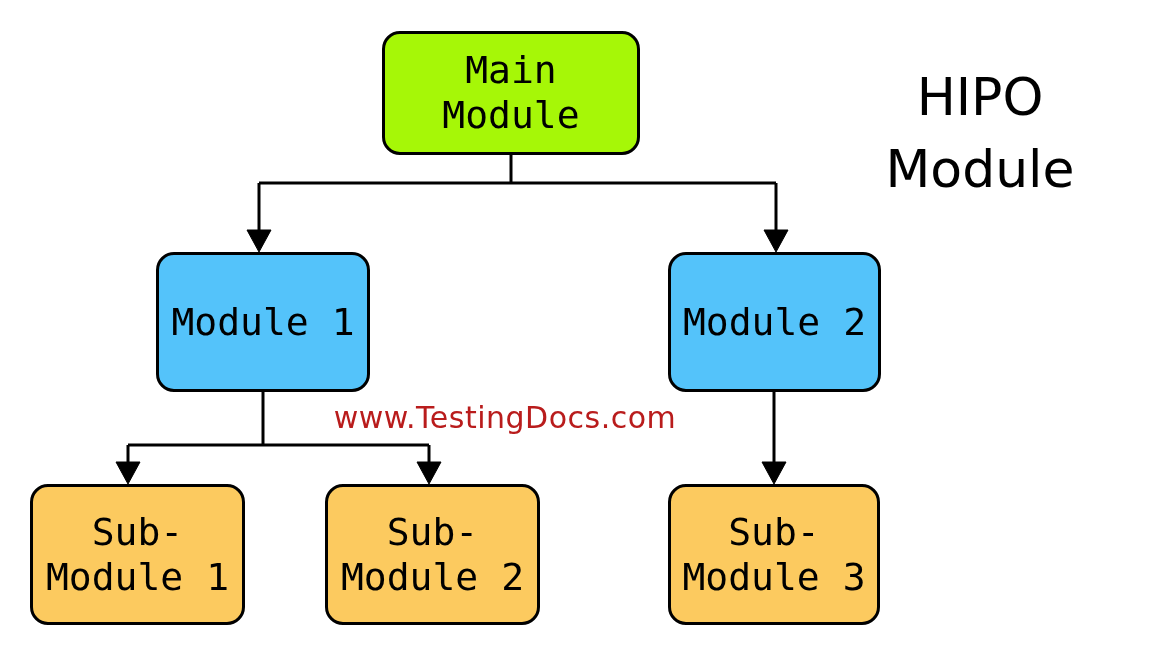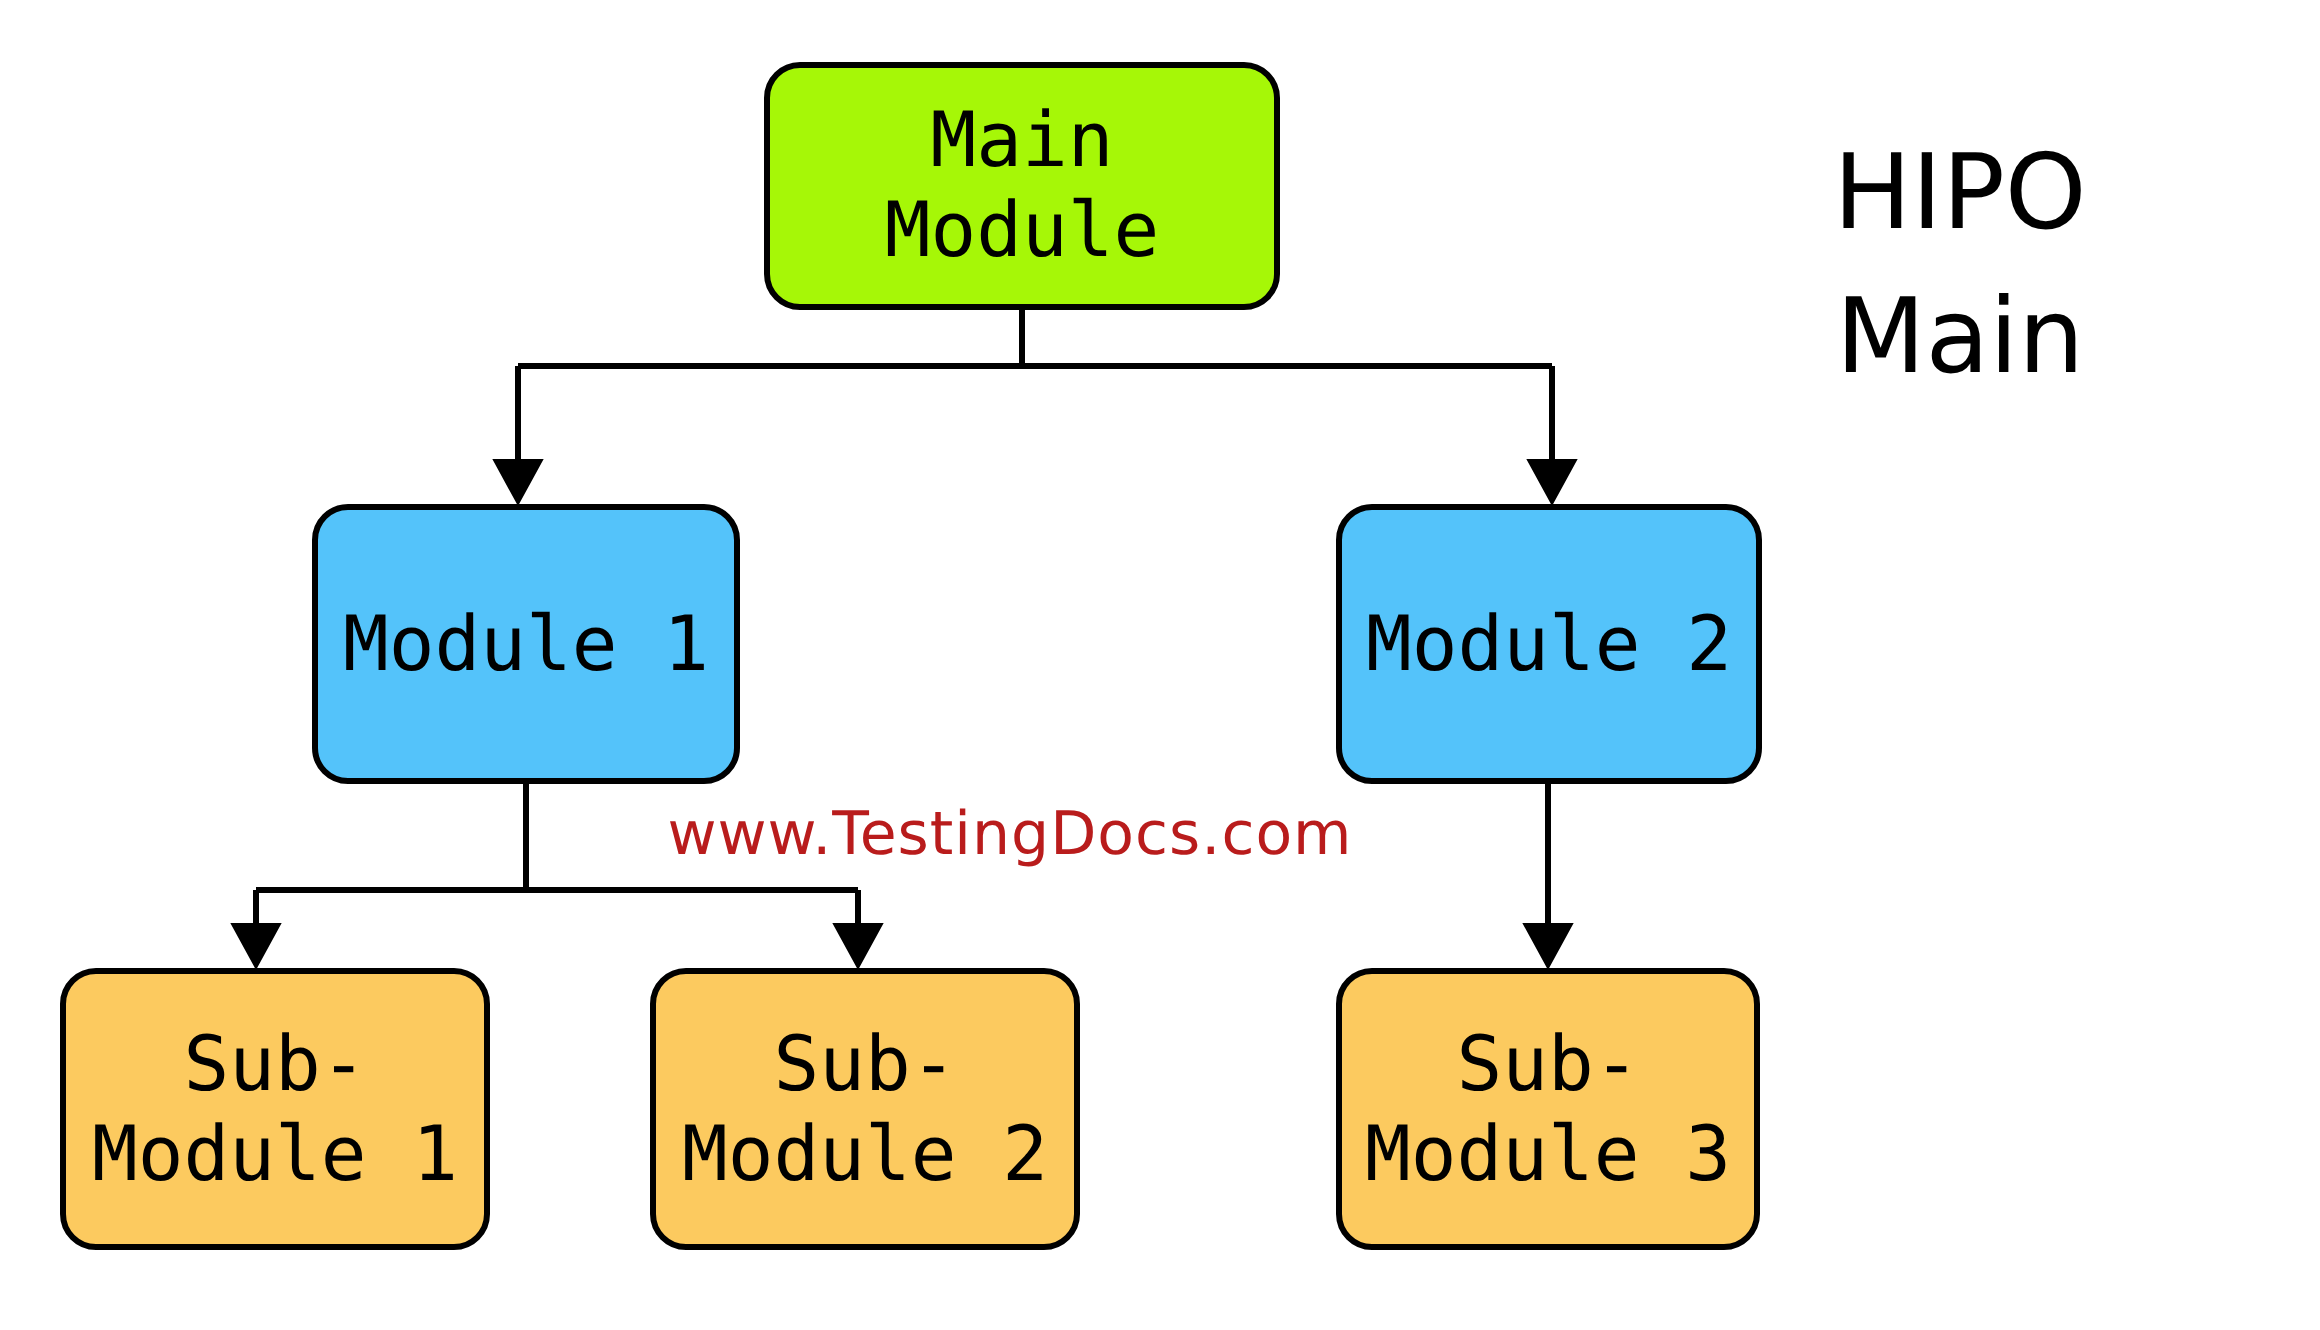--- a/index.html
+++ b/index.html
@@ -143,17 +143,17 @@
   <div class="node node-sub1" style="background-color: rgb(252, 202, 95);">Sub-
 Module 1</div>
 
   <div class="node node-sub2" style="background-color: rgb(252, 202, 95);">Sub-
 Module 2</div>
 
   <div class="node node-sub3" style="background-color: rgb(252, 202, 95);">Sub-
 Module 3</div>
 
   <div class="title">HIPO
-Main</div>
+Module</div>
 
   <div class="watermark">www.TestingDocs.com</div>
 
 </div>
 
 </body></html>

